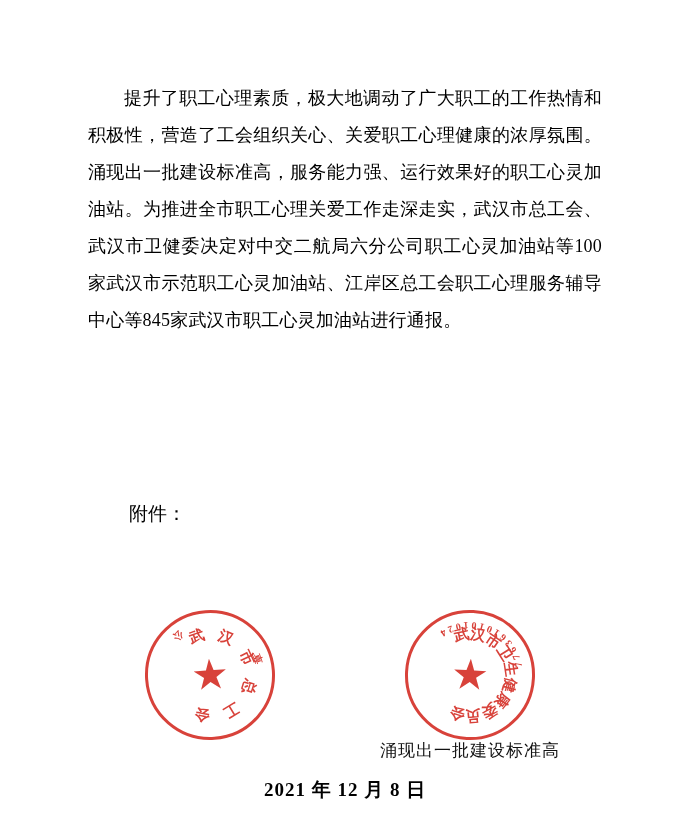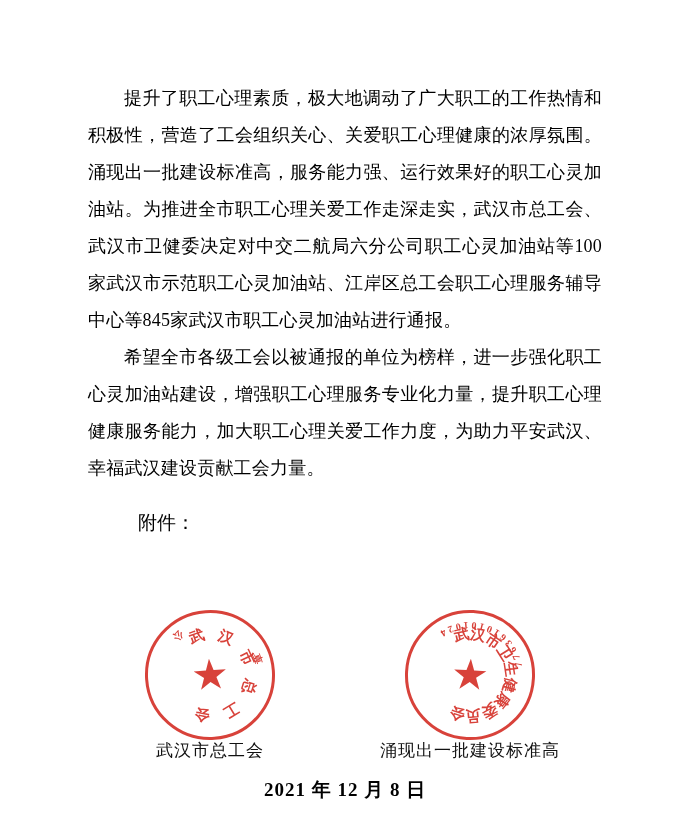--- a/index.html
+++ b/index.html
@@ -43,21 +43,21 @@
   }
   .attachments {
     position: absolute;
     left: 122px;
     top: 489px;
     width: 500px;
     font-size: 19px;
     line-height: 35px;
   }
   .attach-title {
-    margin: 16px;
+    margin: 7px;
   }
   .attach-item {
     margin: 0;
   }
   .seals {
     position: absolute;
     left: 0;
     top: 600px;
     width: 690px;
     height: 170px;
@@ -153,21 +153,20 @@
     font-weight: bold;
   }
 </style>
 </head>
 <body>
 
 <div class="page">
 
   <div class="body-text">
     <p class="para">提升了职工心理素质，极大地调动了广大职工的工作热情和积极性，营造了工会组织关心、关爱职工心理健康的浓厚氛围。涌现出一批建设标准高，服务能力强、运行效果好的职工心灵加油站。为推进全市职工心理关爱工作走深走实，武汉市总工会、武汉市卫健委决定对中交二航局六分公司职工心灵加油站等100 家武汉市示范职工心灵加油站、江岸区总工会职工心理服务辅导中心等845家武汉市职工心灵加油站进行通报。</p>
-    <p class="para">希望全市各级工会以被通报的单位为榜样，进一步强化职工心灵加油站建设，增强职工心理服务专业化力量，提升职工心理健康服务能力，加大职工心理关爱工作力度，为助力平安武汉、幸福武汉建设贡献工会力量。</p>
   </div>
 
   <div class="attachments">
     <p class="attach-title">附件：</p>
   </div>
 
   <div class="seals">
 
     <div class="seal-block seal-left">
       <div class="stamp rot-a">
@@ -196,21 +195,20 @@
               <i>公</i>
             </span>
             <span style="transform: translate(42.5007px, -11.388px) rotate(255deg);">
               <i>章</i>
             </span>
           </div>
         <div class="star">
             <span>★</span>
           </div>
       </div>
-      <div class="seal-name">武汉市总工会</div>
     </div>
 
     <div class="seal-block seal-right">
       <div class="stamp rot-b">
         <div class="arc-text top-arc">
             <span style="transform: translate(-12.941px, -48.2963px) rotate(-15deg);">
               <i>武</i>
             </span>
             <span style="transform: translate(7.24659px, -49.4721px) rotate(8.33333deg);">
               <i>汉</i>

